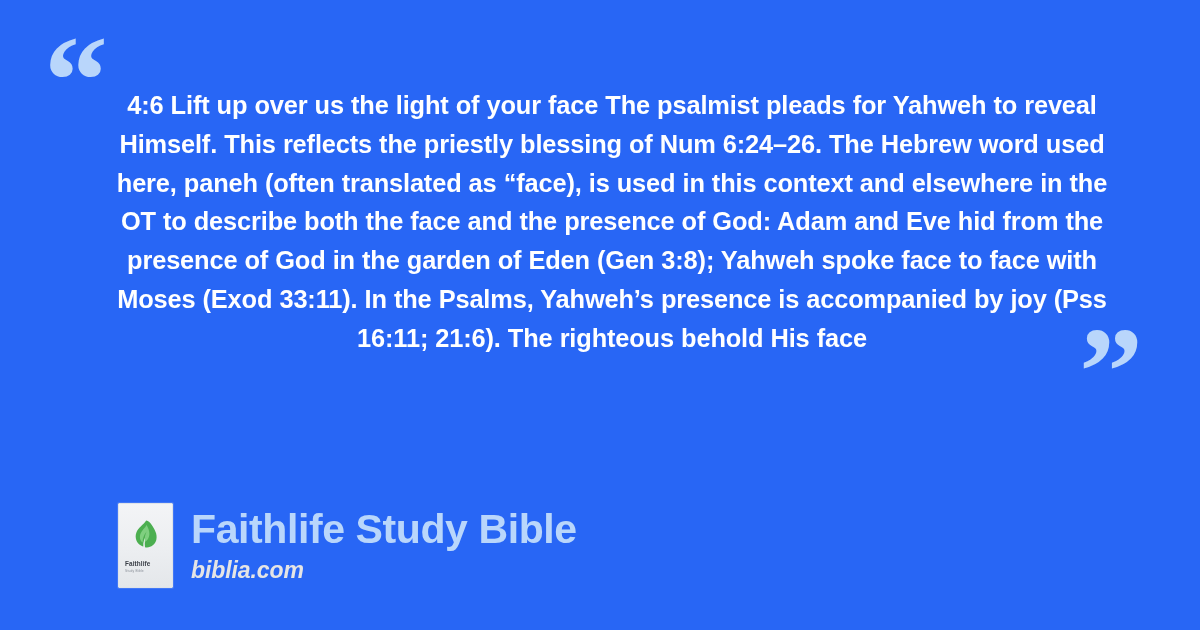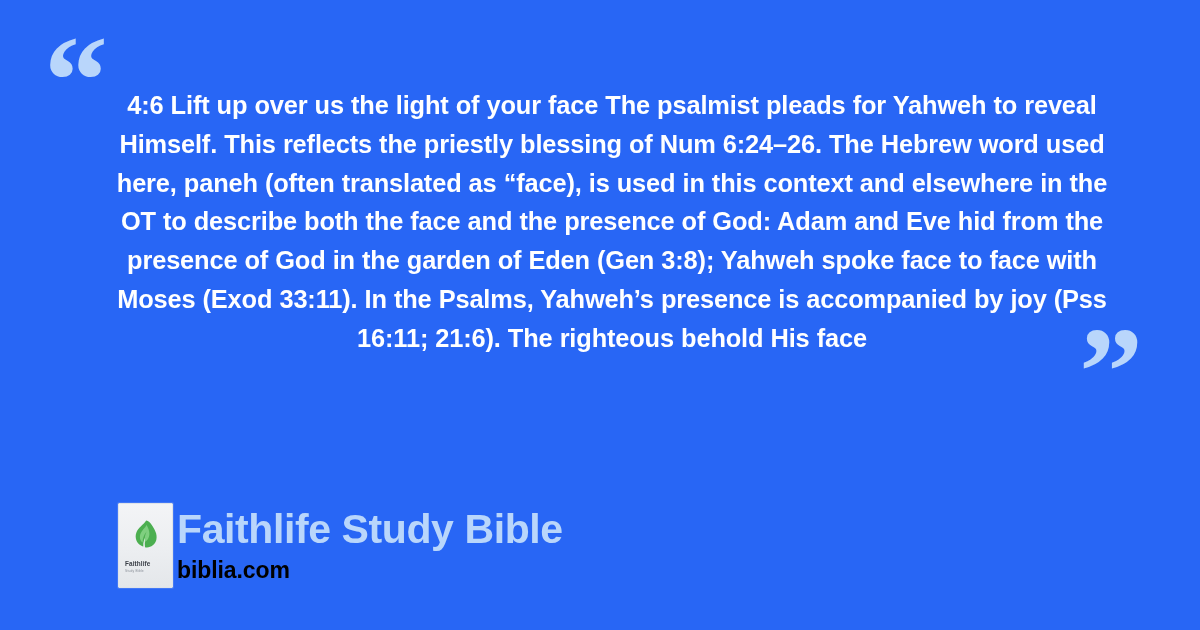--- a/index.html
+++ b/index.html
@@ -114,41 +114,42 @@
     position: absolute;
     left: 6px;
     top: 65px;
     font-size: 3.3px;
     color: #8b9099;
     letter-spacing: 0.2px;
     line-height: 1.25;
   }
 
   .brand-text {
-    margin-left: 4px;
+    margin-left: 18px;
     display: flex;
     flex-direction: column;
     justify-content: center;
   }
 
   .brand-title {
     color: #b9d6fb;
     font-size: 41px;
     font-weight: 700;
     line-height: 46px;
     letter-spacing: -0.4px;
   }
 
   .brand-url {
-    color: #000000;
+    color: #e5e5e5;
     font-size: 23px;
     font-weight: 700;
     line-height: 30px;
     margin-top: 3px;
     letter-spacing: -0.1px;
+    font-style: italic;
   }
 </style>
 </head>
 <body>
 
 <div class="card">
 
   <span class="quote-mark quote-open">“</span>
 
   <div class="quote-wrap">

